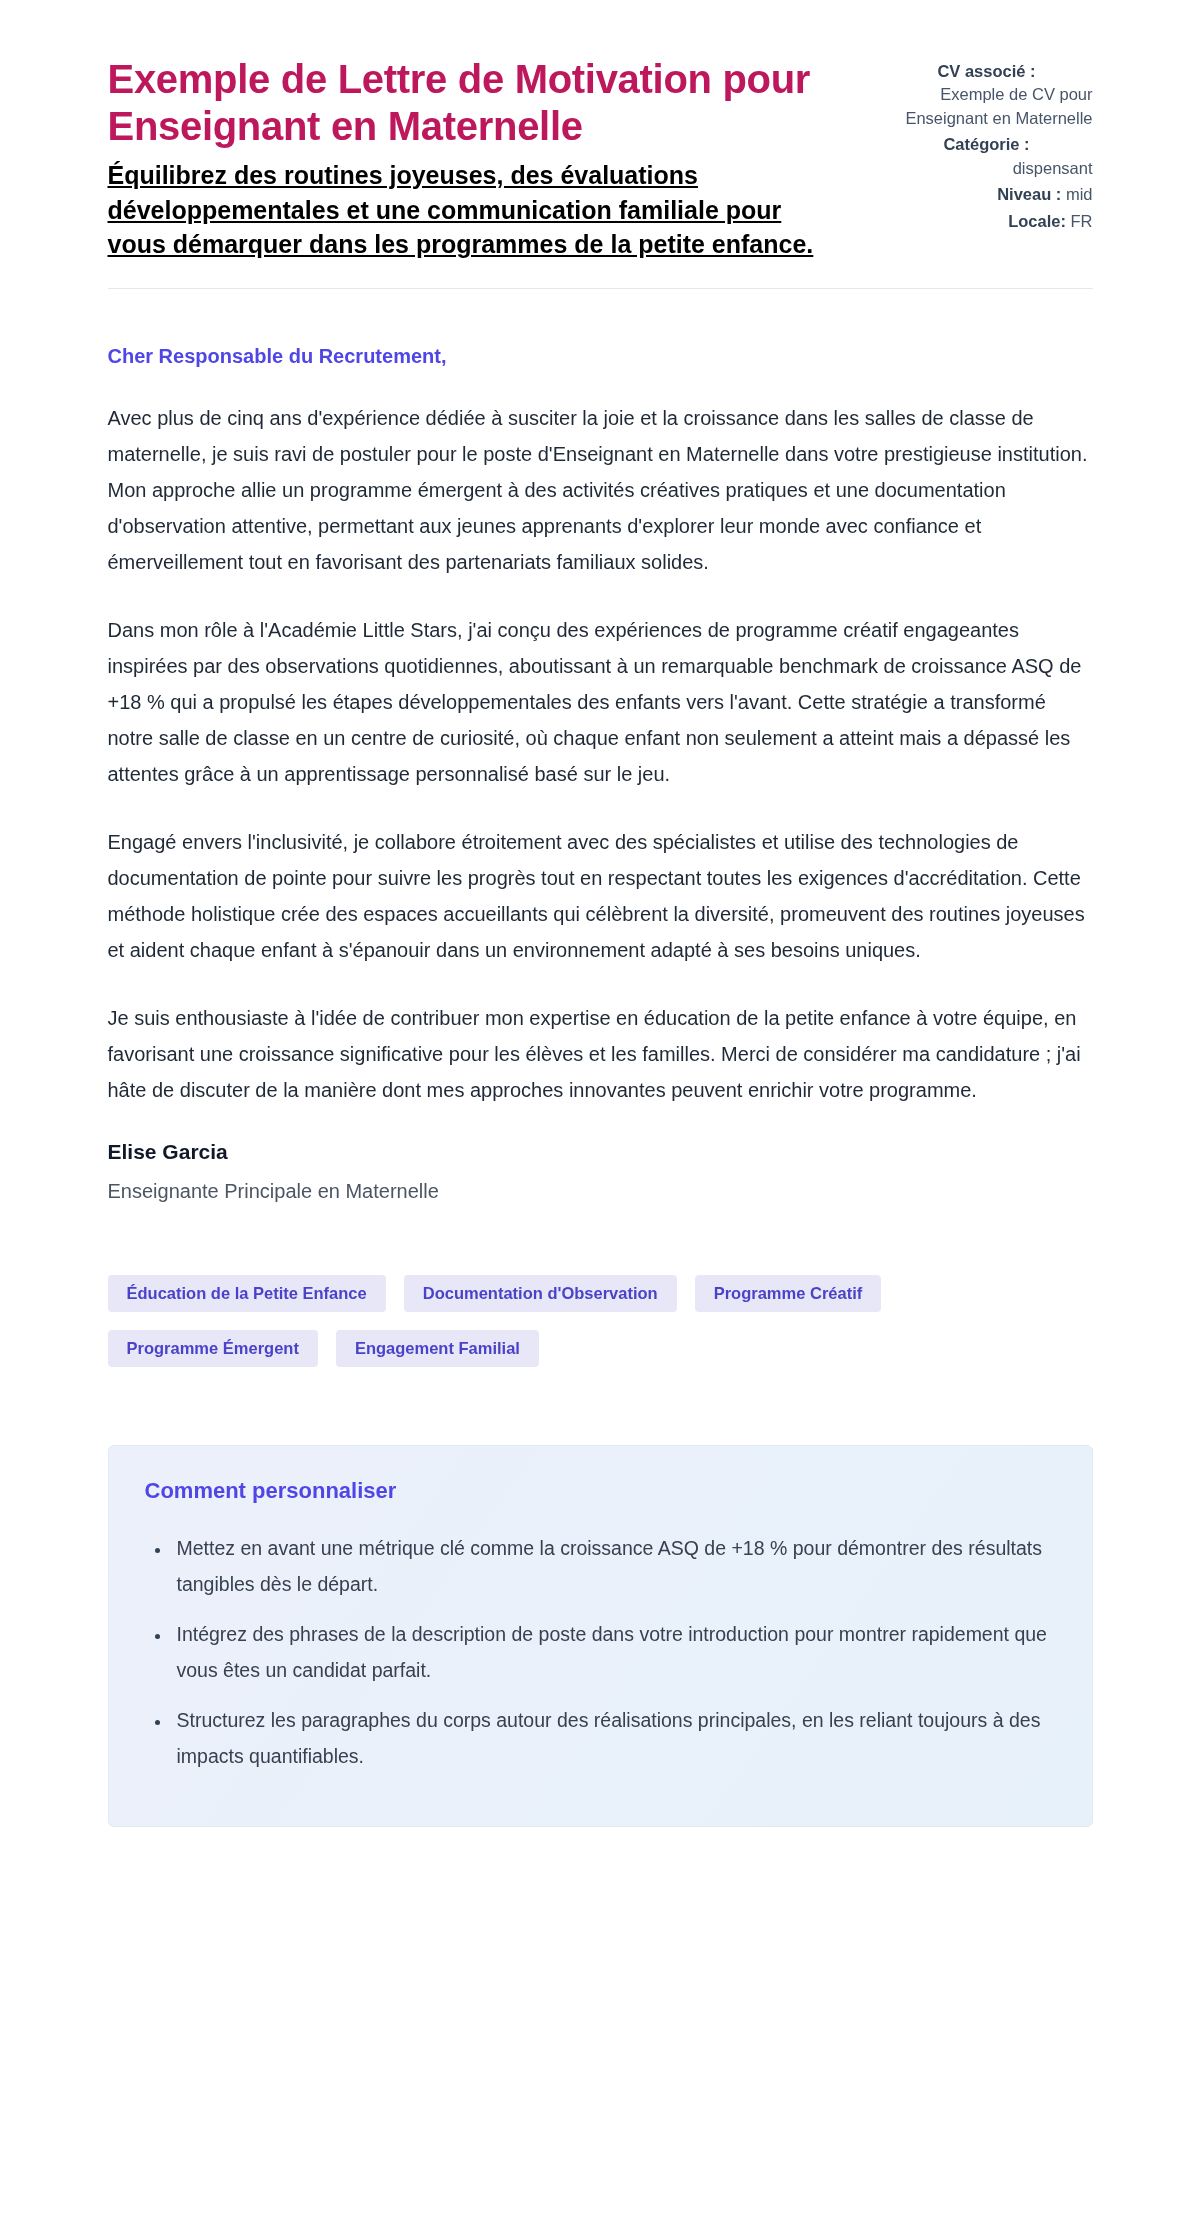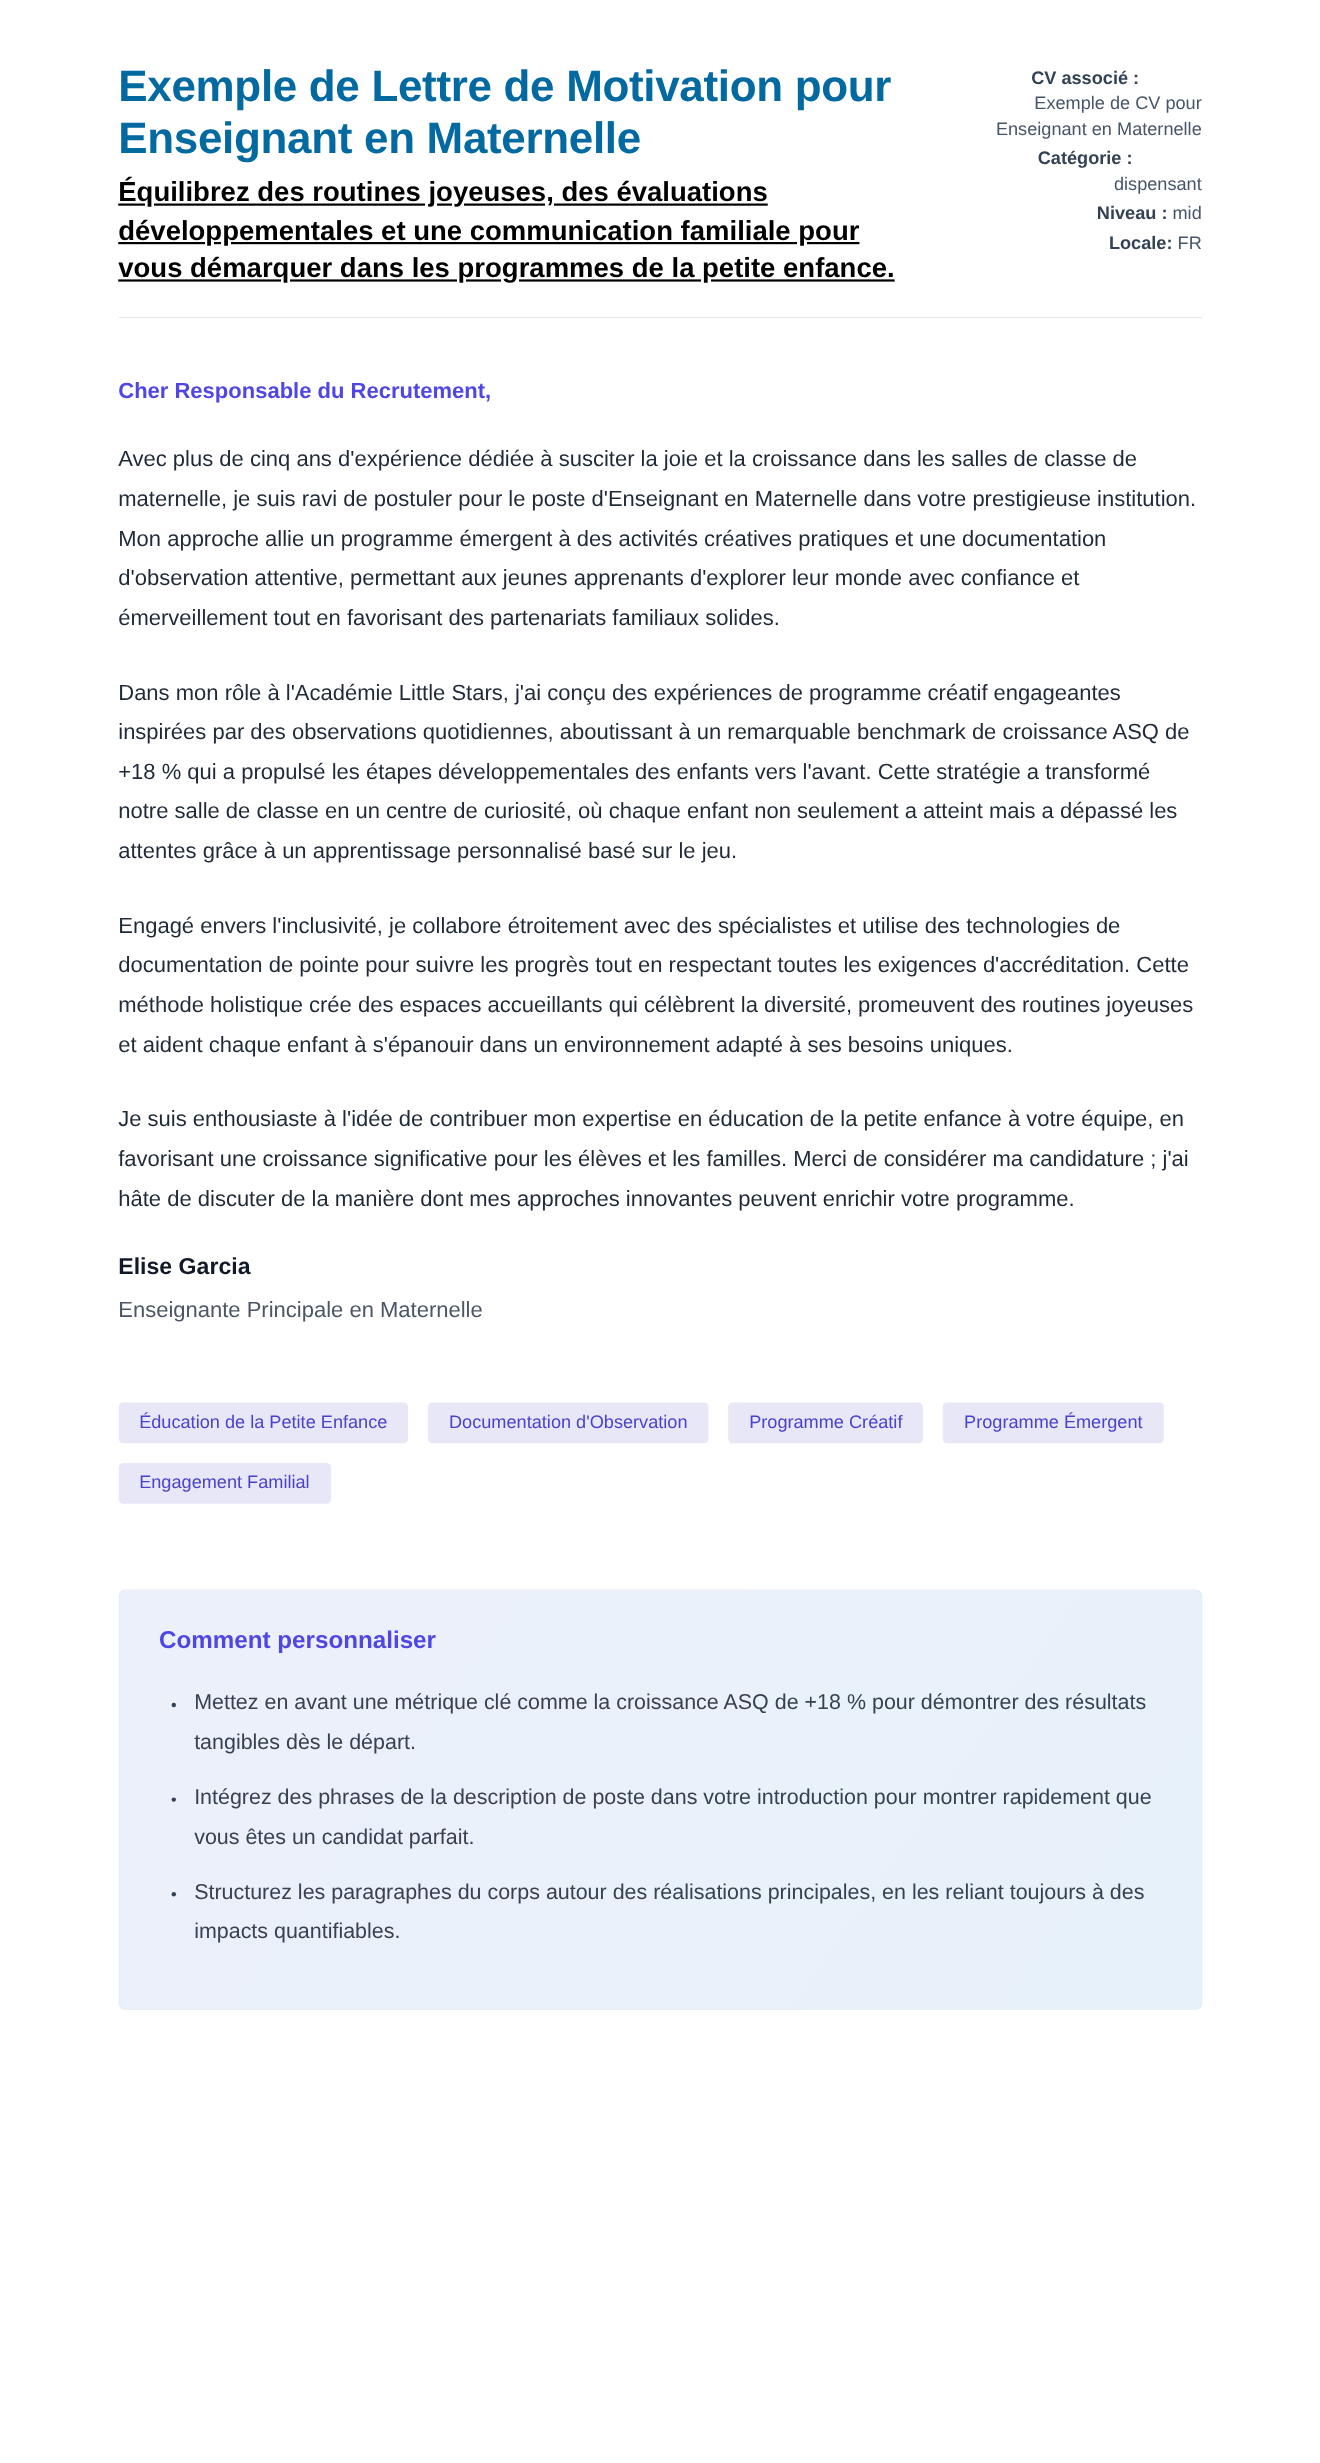--- a/index.html
+++ b/index.html
@@ -18,21 +18,21 @@
   
   .header {
     display: flex;
     justify-content: space-between;
     align-items: flex-start;
     gap: 36px;
   }
   .header-left { width: 735px; }
   .page-title {
     margin: 0 0 8px;
-    color: #0369a1;
+    color: #be185d;
     font-size: 40px;
     line-height: 1.18;
     font-weight: bold;
     letter-spacing: -0.3px;
   }
   .page-subtitle {
     margin: 0;
     color: #000000;
     font-size: 25px;
     font-weight: bold;
@@ -93,20 +93,21 @@
     gap: 18px 18px;
   }
   .tag {
     display: inline-block;
     background: #e8e7f8;
     color: #4a43ca;
     font-size: 16.5px;
     padding: 9px 19px;
     border-radius: 4px;
     white-space: nowrap;
+    font-weight: bold;
   }
 
   
   .tips-box {
     margin-top: 78px;
     background: linear-gradient(125deg, #ecf0fa 0%, #e9f1fa 60%, #e7f1f9 100%);
     border: 1px solid #e3eaf4;
     border-radius: 6px;
     padding: 32px 36px 40px;
   }

